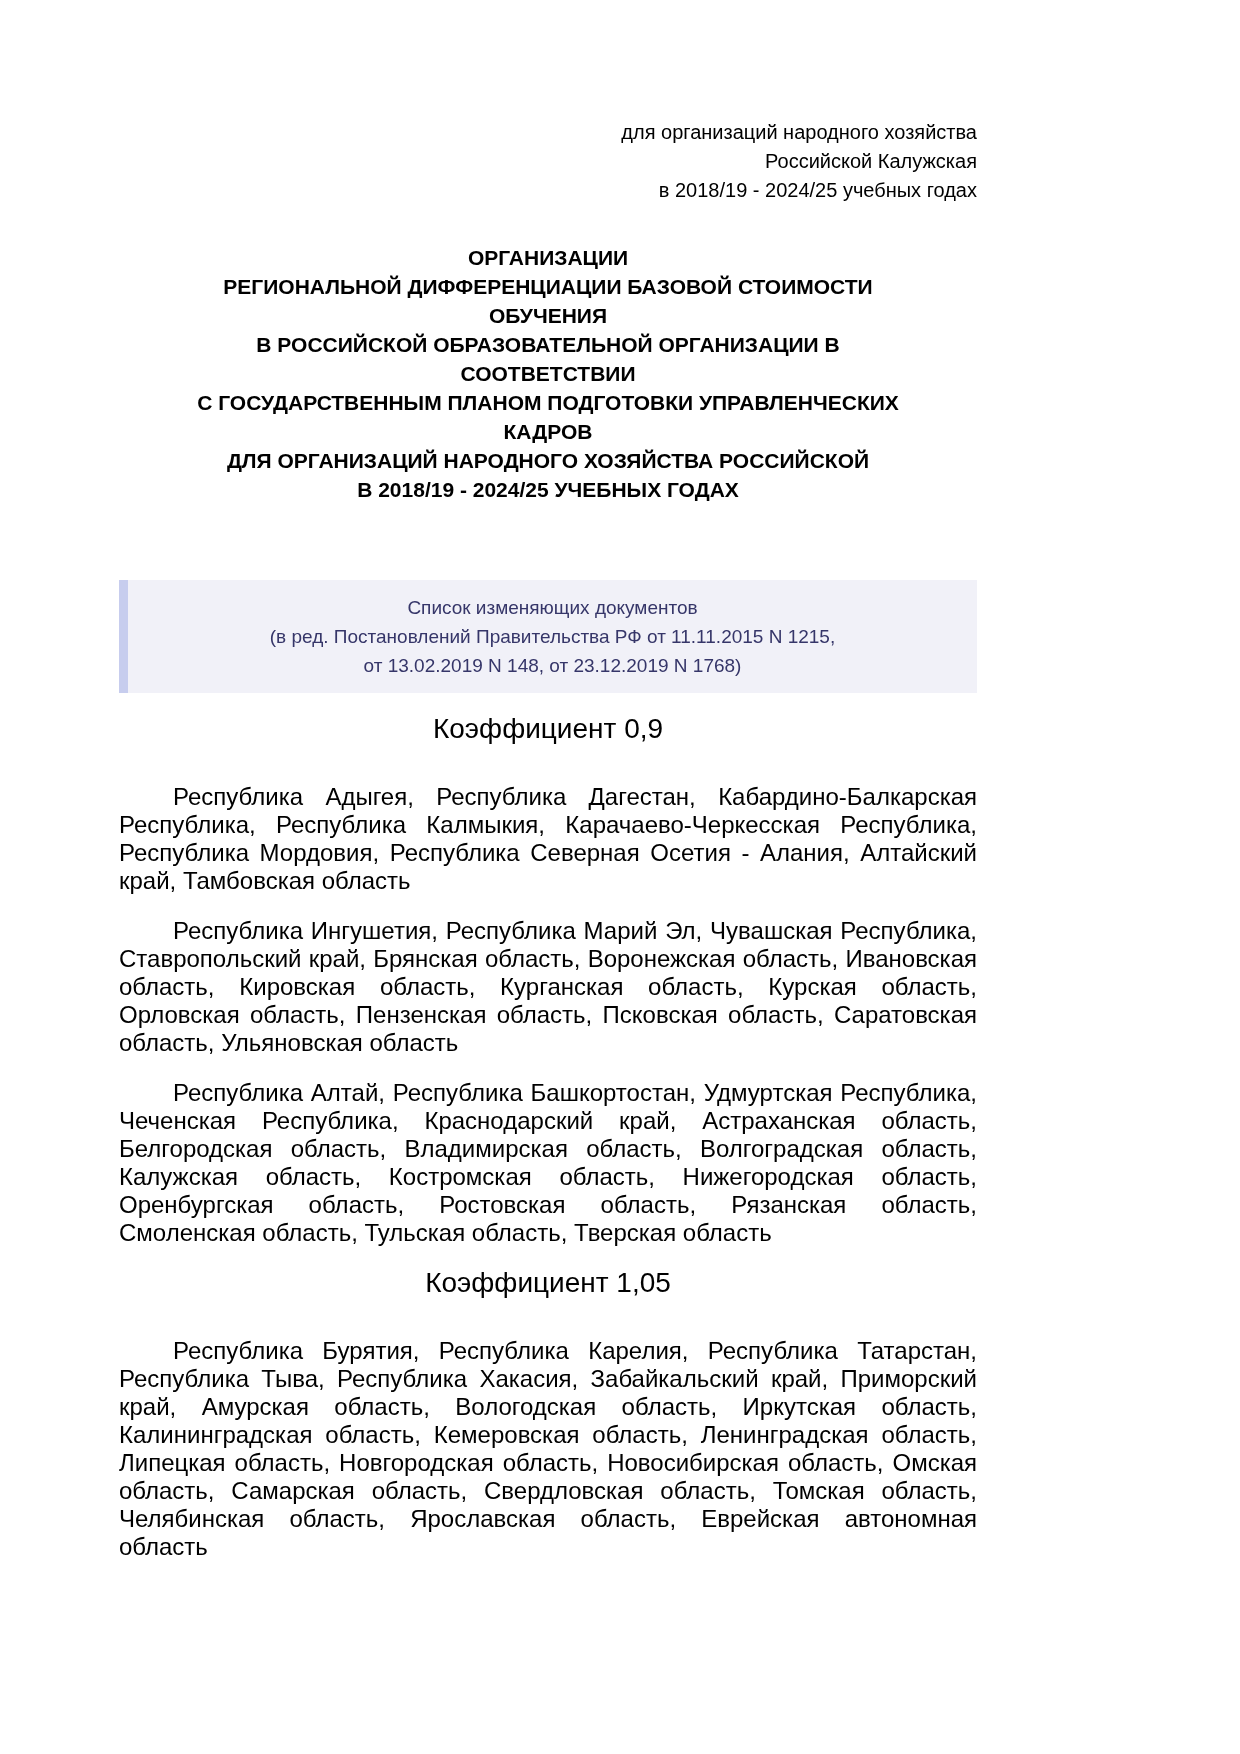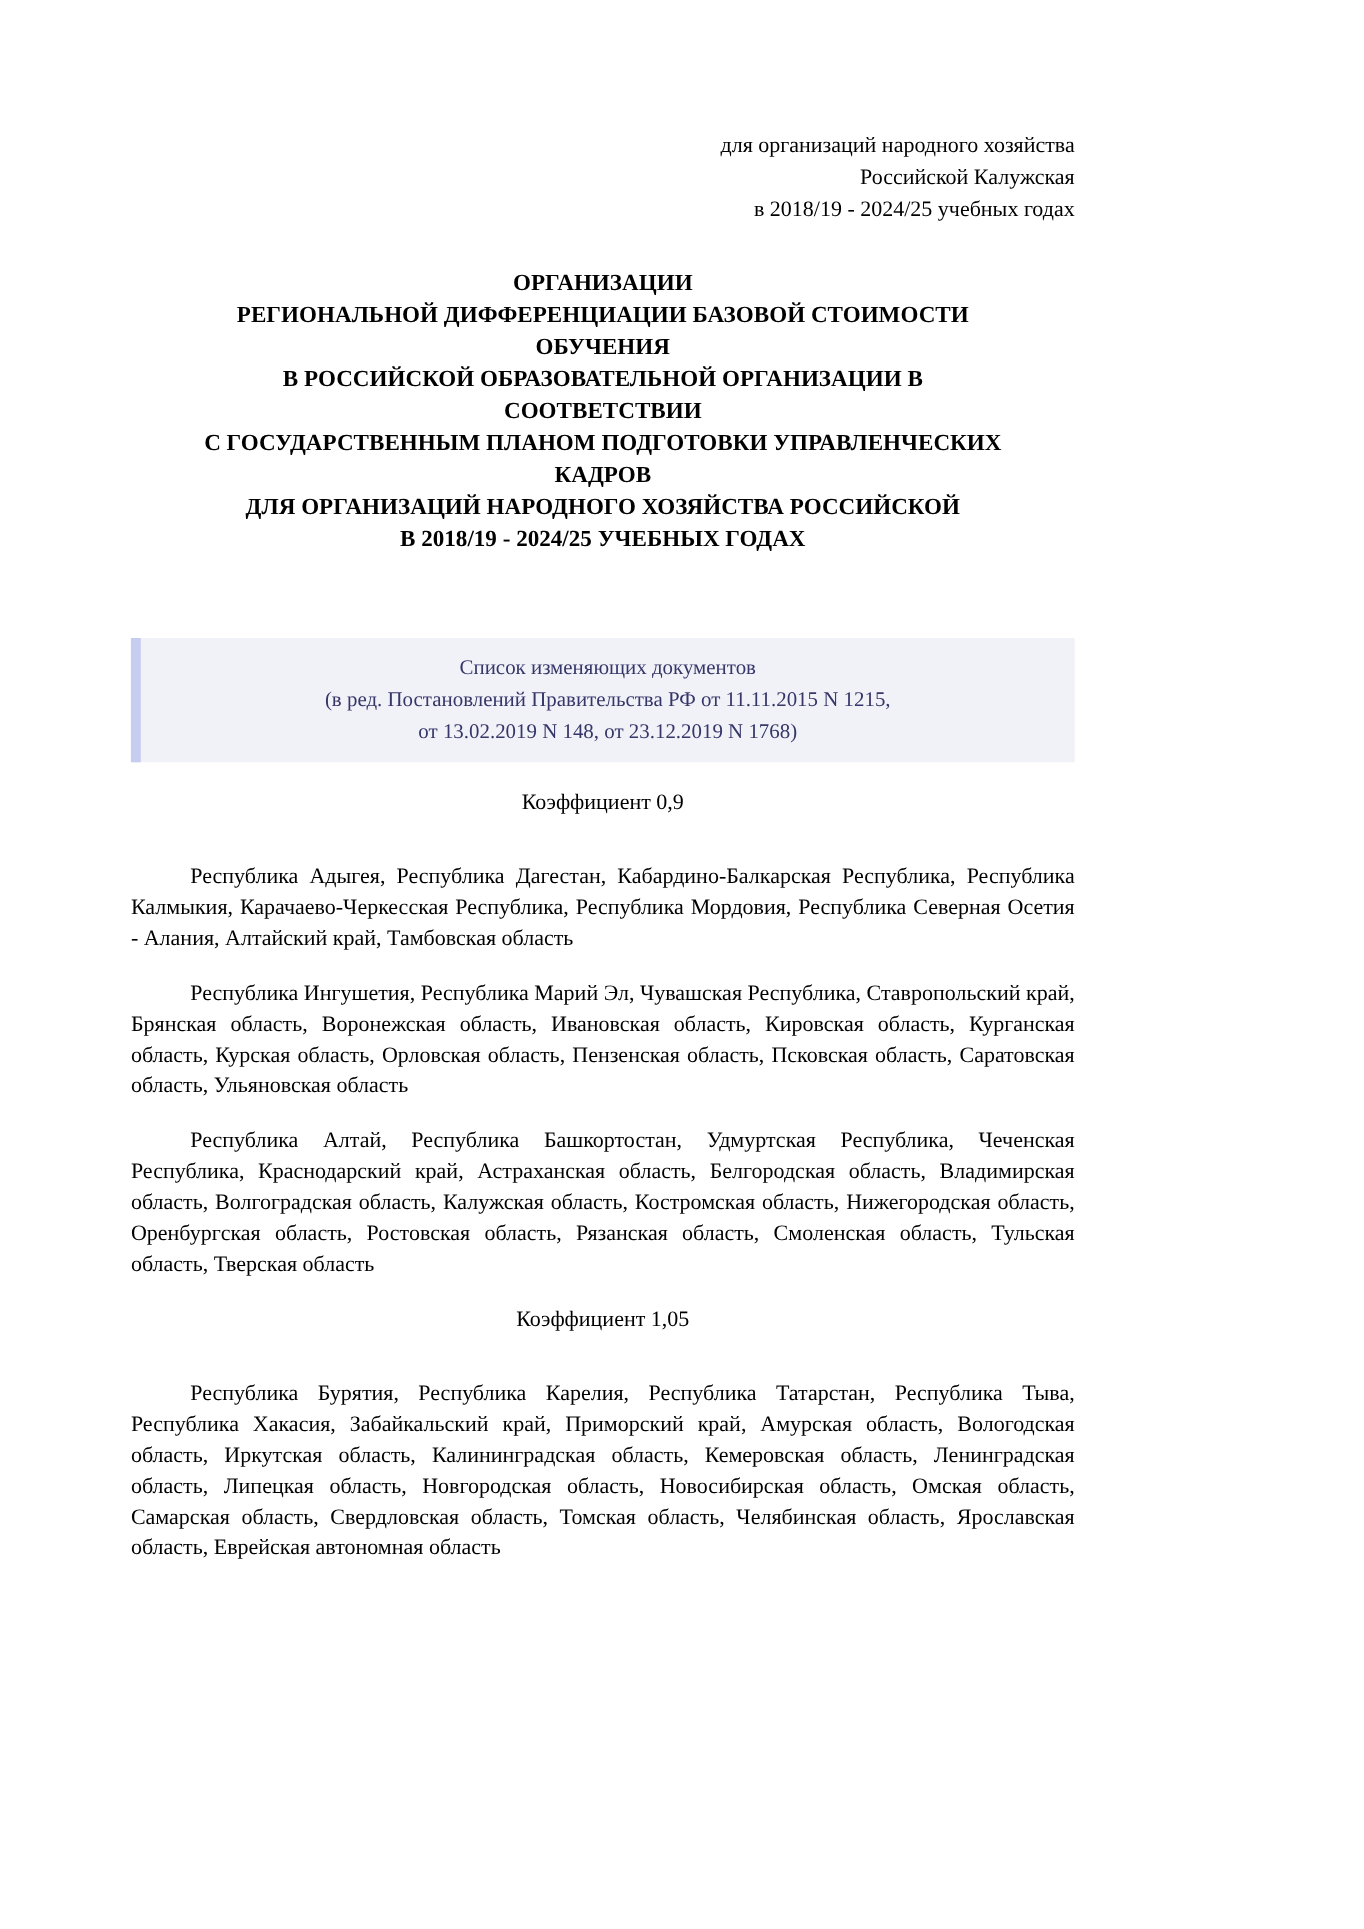--- a/index.html
+++ b/index.html
@@ -7,21 +7,21 @@
     padding: 0;
     background: #ffffff;
   }
   .page {
     position: relative;
     width: 1034px;
     height: 1754px;
     box-sizing: border-box;
     padding: 118px 57px 0 119px;
     background: #ffffff;
-    font-family: Liberation Serif, serif;
+    font-family: Liberation Sans, sans-serif;
     color: #000000;
     overflow: hidden;
   }
   .hdr-right {
     text-align: right;
     font-size: 20px;
     line-height: 29px;
   }
   .title {
     margin: 38px 0 0 0;
@@ -37,27 +37,27 @@
     box-sizing: border-box;
     background: var(--box-bg, #f1f1f8);
     border-left: 9px solid var(--box-border, #c7cdee);
     color: var(--box-text, #363669);
     text-align: center;
     font-size: 19px;
     line-height: 29px;
   }
   .kheading {
     text-align: center;
-    font-size: 20px;
+    font-size: 28px;
     line-height: 28px;
     margin: 22px 0 40px 0;
   }
   .para {
     margin: 0 0 22px 0;
-    font-size: 20px;
+    font-size: 24px;
     line-height: 28px;
     text-align: justify;
     text-indent: 54px;
   }
 </style>
 </head>
 <body>
 
 <div class="page">
 

